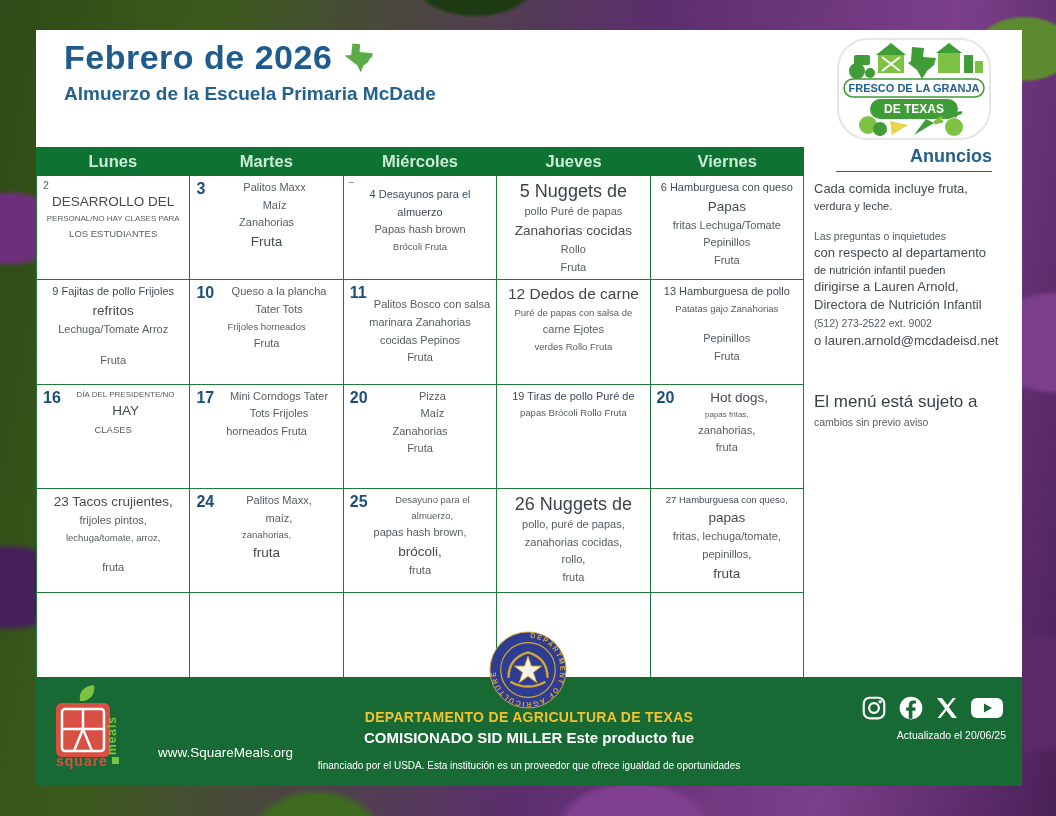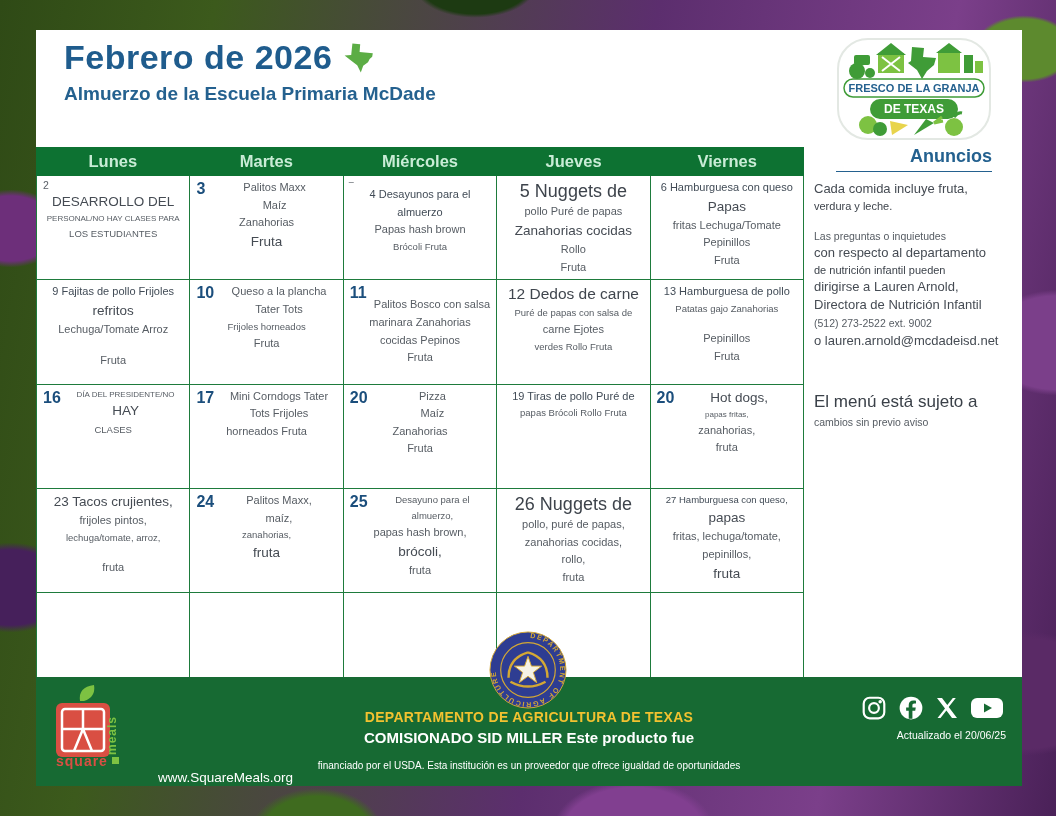--- a/index.html
+++ b/index.html
@@ -50,21 +50,21 @@
   .ann-line{color:#454b53;text-align:left;}
   .a-sm{font-size:10.5px;line-height:1.55;color:#565c63;}
   .a-md{font-size:13px;line-height:1.45;}
   .a-lg{font-size:11px;line-height:1.35;color:#3d434b;}
   .a-xl{font-size:17px;line-height:1.4;color:#3a4048;}
   .a-gap{height:14px;}
   .a-gap-lg{height:40px;}
   
   .footer{height:109px;background:#176a33;position:relative;flex:none;}
   .sq-logo{position:absolute;left:14px;top:8px;width:78px;height:84px;}
-  .website{position:absolute;left:122px;bottom:1px;color:#ffffff;font-size:13.5px;}
+  .website{position:absolute;left:122px;bottom:26px;color:#ffffff;font-size:13.5px;}
   .footer-center{position:absolute;left:50%;transform:translateX(-50%);top:32px;width:560px;text-align:center;}
   .dept-line{color:#f2c230;font-weight:800;font-size:14px;letter-spacing:0.3px;}
   .comm-line{color:#ffffff;font-weight:800;font-size:15px;margin-top:4px;}
   .funding-line{color:#ffffff;font-size:10px;margin-top:14px;}
   .social-row{position:absolute;right:18px;top:18px;display:flex;gap:11px;align-items:center;}
   .social-row svg{display:block;}
   .updated{position:absolute;right:16px;top:52px;color:#ffffff;font-size:10.5px;}
   .seal{position:absolute;left:453px;top:601px;width:78px;height:78px;z-index:5;}
 </style>
 </head>

